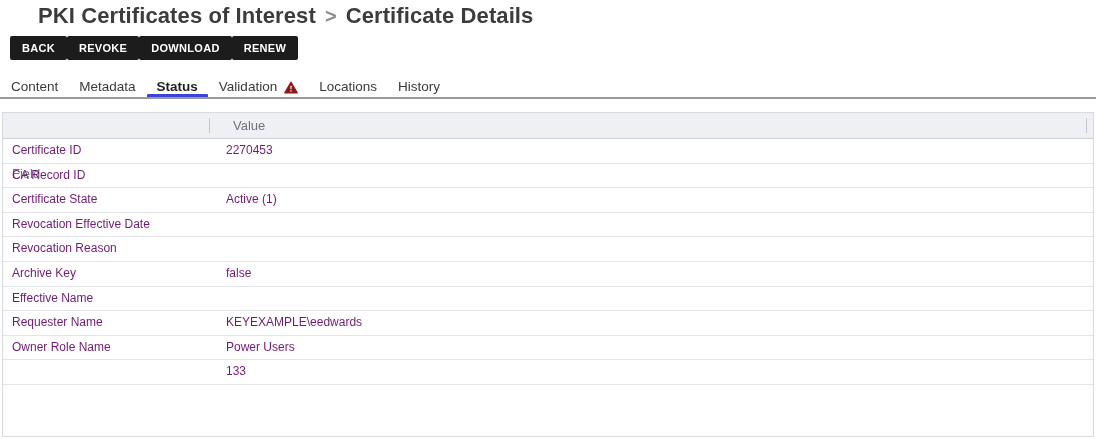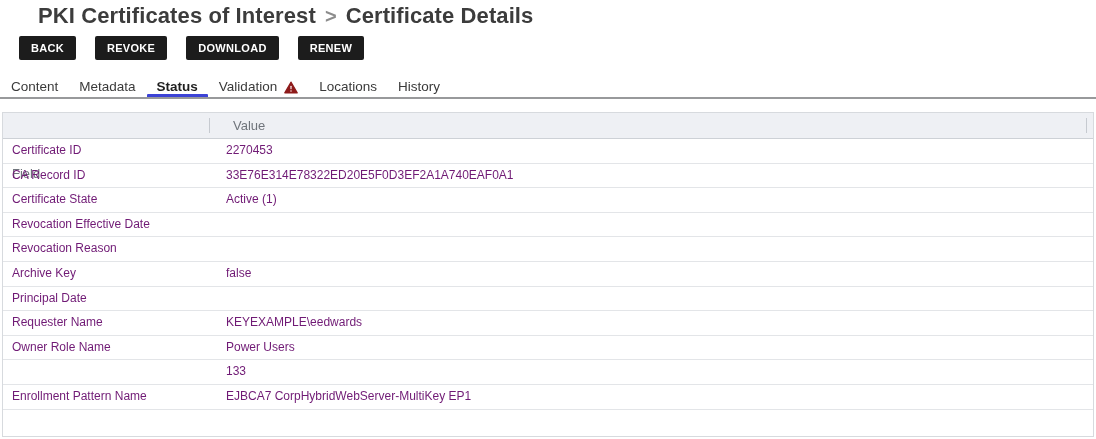--- a/index.html
+++ b/index.html
@@ -5,21 +5,21 @@
   * { box-sizing: border-box; margin: 0; padding: 0; }
   html, body { width: 1096px; height: 439px; background: #ffffff; overflow: hidden; }
   body { font-family: "Liberation Sans", sans-serif; position: relative; }
 
   
   .title { position: absolute; left: 10px; top: 3px; font-size: 22px; font-weight: 700;
            color: #3c3c3c; letter-spacing: 0.1px; white-space: nowrap; margin-left: 28px; }
   .title .sep { color: #8c8c8c; margin: 0 9px; font-size: 20px; }
 
   
-  .toolbar { position: absolute; left: 10px; top: 36px; display: flex; gap: 19px; margin-left: 9px; }
+  .toolbar { position: absolute; left: 10px; top: 36px; display: flex; gap: 0; }
   .btn { background: #1c1c1c; color: #ffffff; border: none; border-radius: 2px;
          height: 24px; padding: 0 12px; font-family: "Liberation Sans", sans-serif;
          font-size: 11px; font-weight: 700; letter-spacing: 0.3px; cursor: pointer;
          display: inline-flex; align-items: center; }
 
   
   .tabs { position: absolute; left: 11px; top: 76px; display: flex; gap: 21px; height: 21px; }
   .tab { position: relative; font-size: 13.5px; color: #3a3a3a; line-height: 20px;
          white-space: nowrap; cursor: pointer; display: inline-flex; align-items: center; text-align: center; }
   .tab.active { font-weight: 700; color: #1f1f1f; }
@@ -98,53 +98,48 @@
       <span class="th value">Value</span>
       <span class="col-divider right"></span>
     </div>
     <div class="tbody" id="rows">
         <div class="trow">
           <span class="cell field">Certificate ID</span>
           <span class="cell value">2270453</span>
         </div>
         <div class="trow">
           <span class="cell field">CA Record ID</span>
-          <span class="cell value">33E76E314E78322ED20E5F0D3EF2A1A740EAF0A1</span>
         </div>
         <div class="trow">
           <span class="cell field">Certificate State</span>
           <span class="cell value">Active (1)</span>
         </div>
         <div class="trow">
           <span class="cell field">Revocation Effective Date</span>
           <span class="cell value"></span>
         </div>
         <div class="trow">
           <span class="cell field">Revocation Reason</span>
           <span class="cell value"></span>
         </div>
         <div class="trow">
           <span class="cell field">Archive Key</span>
           <span class="cell value">false</span>
         </div>
         <div class="trow">
-          <span class="cell field">Principal Date</span>
+          <span class="cell field">Effective Name</span>
           <span class="cell value"></span>
         </div>
         <div class="trow">
           <span class="cell field">Requester Name</span>
           <span class="cell value">KEYEXAMPLE\eedwards</span>
         </div>
         <div class="trow">
           <span class="cell field">Owner Role Name</span>
           <span class="cell value">Power Users</span>
         </div>
         <div class="trow">
           <span class="cell value">133</span>
         </div>
-        <div class="trow">
-          <span class="cell field">Enrollment Pattern Name</span>
-          <span class="cell value">EJBCA7 CorpHybridWebServer-MultiKey EP1</span>
-        </div>
       </div>
   </div>
 
 </div>
 
 </body></html>

